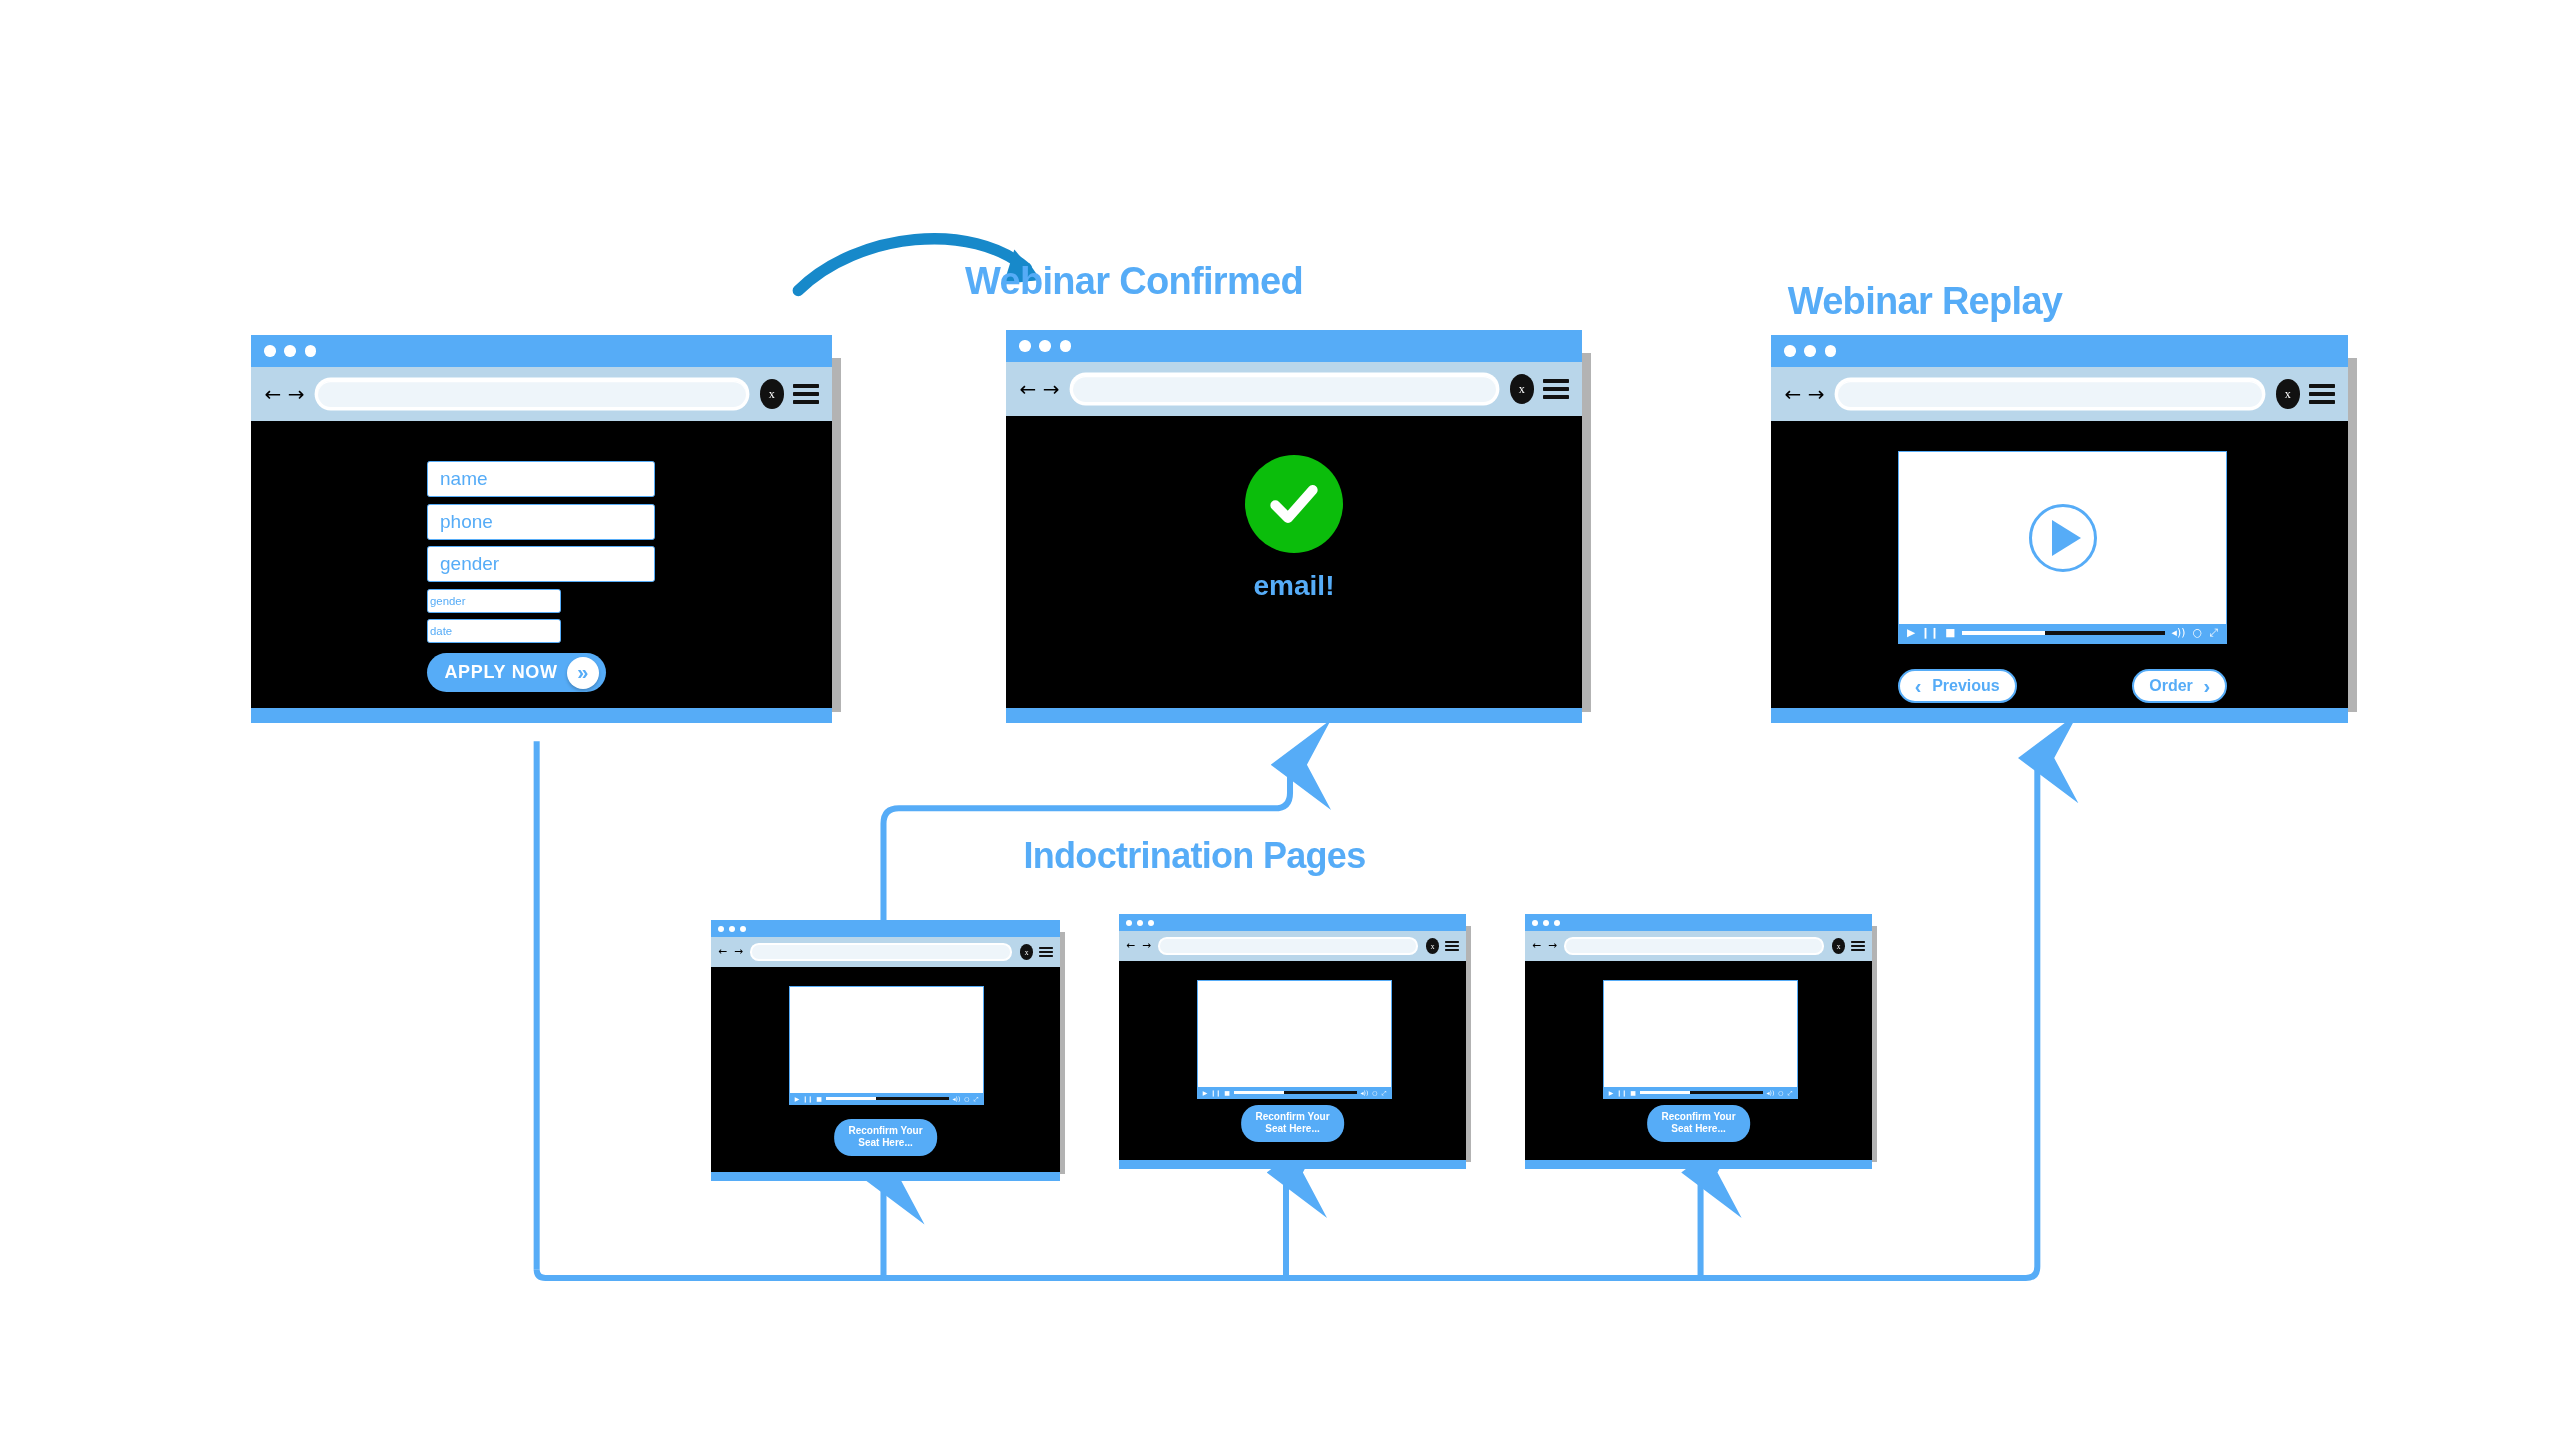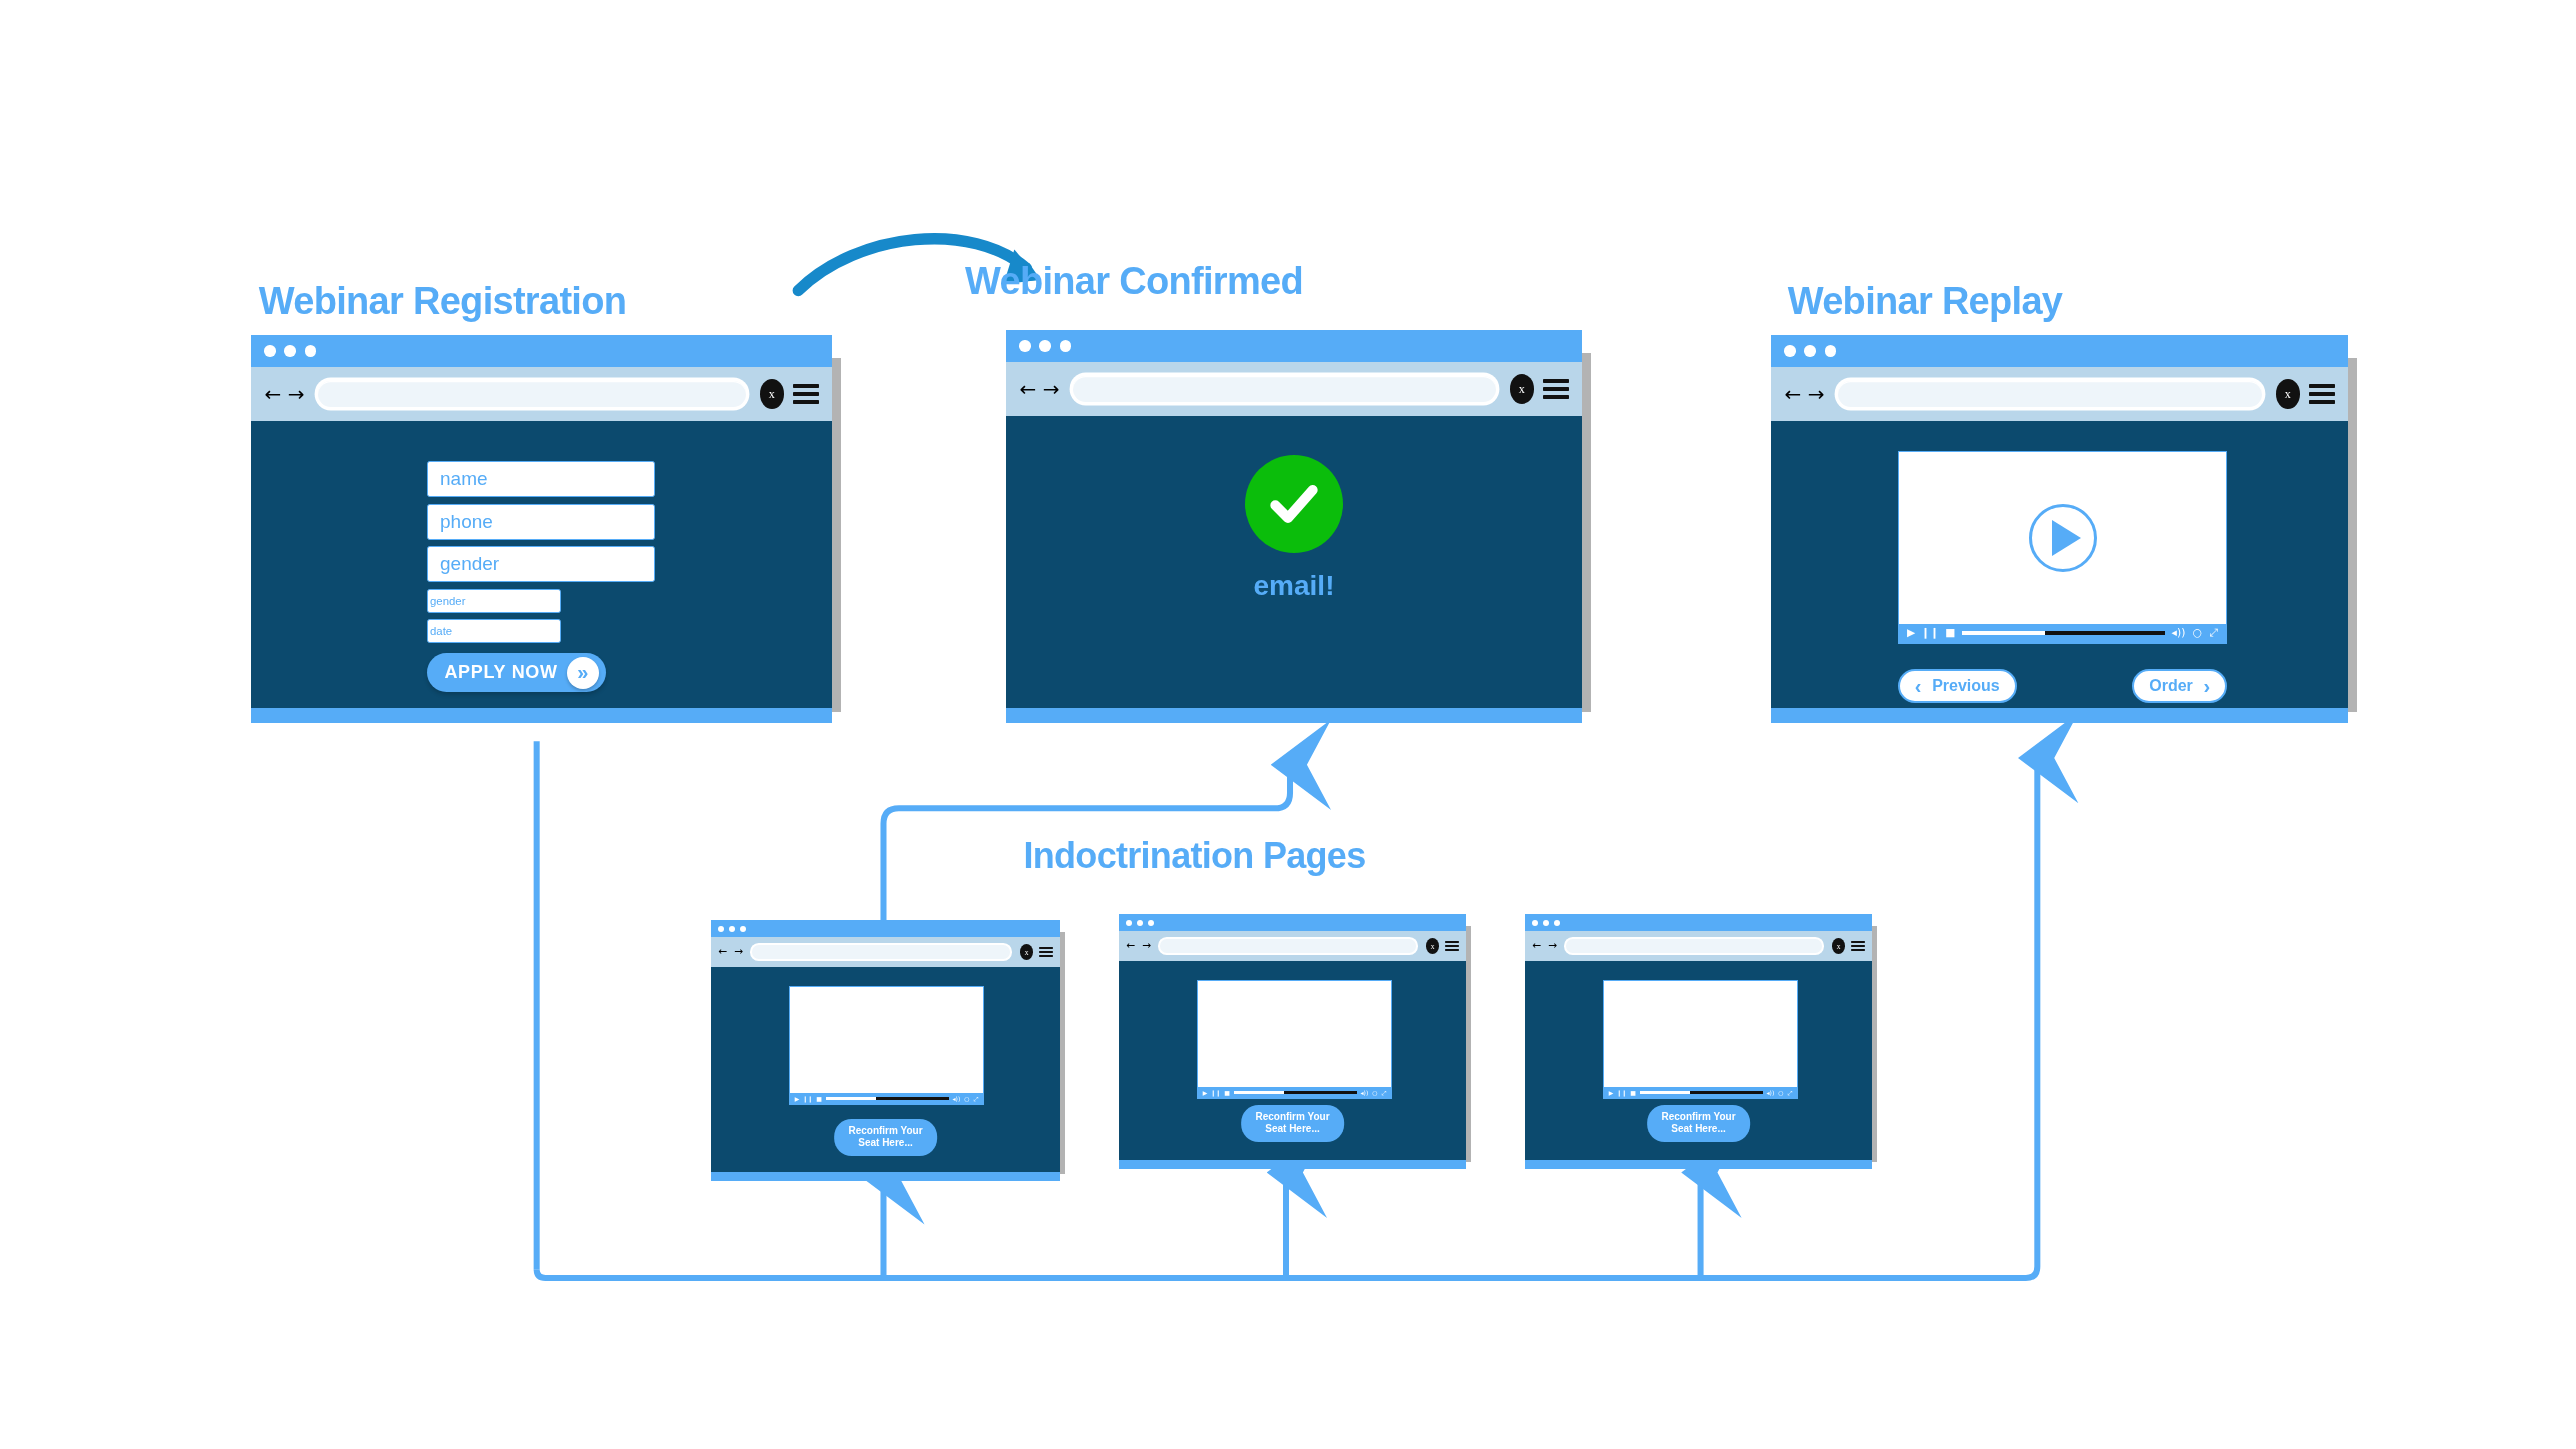--- a/index.html
+++ b/index.html
@@ -46,21 +46,21 @@
     box-shadow:0 1.3px 0 #ffffff inset, 0 0 0 3.4px #ffffff;
     margin:0 4px;
   }
   .win .x-badge{
     width:24px;height:29.5px;border-radius:50%;background:#111111;color:#ffffff;
     font-size:12px;font-family:"Liberation Serif", serif;
     display:flex;align-items:center;justify-content:center;flex:0 0 auto;
   }
   .win .burger{display:flex;flex-direction:column;gap:4px;flex:0 0 auto;width:25.5px;}
   .win .burger span{display:block;height:4px;background:#111;border-radius:0.7px;}
-  .win .body{background:#0c4a6e;position:relative;}
+  .win .body{background:#000000;position:relative;}
   .win .footbar{background:#56acf7;height:14.8px;}
 
   
   .win.small .chrome-top{height:17.4px;padding-left:7.4px;}
   .win.small .dot{width:6px;height:6px;margin-right:4.7px;}
   .win.small .chrome-bar{height:29.5px;padding:0 7.4px;gap:5.4px;}
   .win.small .urlbar{height:13.4px;border-radius:6.7px;box-shadow:0 0 0 2px #fff;}
   .win.small .x-badge{width:13.4px;height:16px;font-size:7.4px;}
   .win.small .burger{width:14px;gap:2px;}
   .win.small .burger span{height:2px;}
@@ -165,21 +165,20 @@
 
     <path d="M1317,1372 L1317,1228 Q1317,1205 1340,1205 L1900,1205 Q1923,1205 1923,1182 L1923,1140" fill="none" stroke="#56acf7" stroke-width="9" stroke-linejoin="round" marker-end="url(#ahUp)"></path>
 
     <path d="M800,1892 Q800,1905 813,1905 L3020,1905 Q3037,1905 3037,1888 L3037,1130" fill="none" stroke="#56acf7" stroke-width="9" stroke-linejoin="round" marker-end="url(#ahUp)"></path>
 
     <path d="M1317,1905 L1317,1758" fill="none" stroke="#56acf7" stroke-width="9" marker-end="url(#ahUp)"></path>
     <path d="M1917,1905 L1917,1748" fill="none" stroke="#56acf7" stroke-width="9" marker-end="url(#ahUp)"></path>
     <path d="M2535,1905 L2535,1748" fill="none" stroke="#56acf7" stroke-width="9" marker-end="url(#ahUp)"></path>
   </svg>
 
-  <div class="sect-title" style="left:221px;top:280px;width:443px;font-size:38px;">Webinar Registration</div>
 
   <div class="sect-title" style="left:906px;top:260px;width:456px;font-size:38px;">Webinar Confirmed</div>
 
   <div class="sect-title" style="left:1690px;top:280px;width:470px;font-size:38px;">Webinar Replay</div>
 
   <div class="sect-title" style="left:859px;top:835px;width:671px;font-size:36px;">Indoctrination Pages</div>
 
   <div class="win" style="left:251px;top:335px;width:581px;">
     <div class="shadowbar"></div>
 

